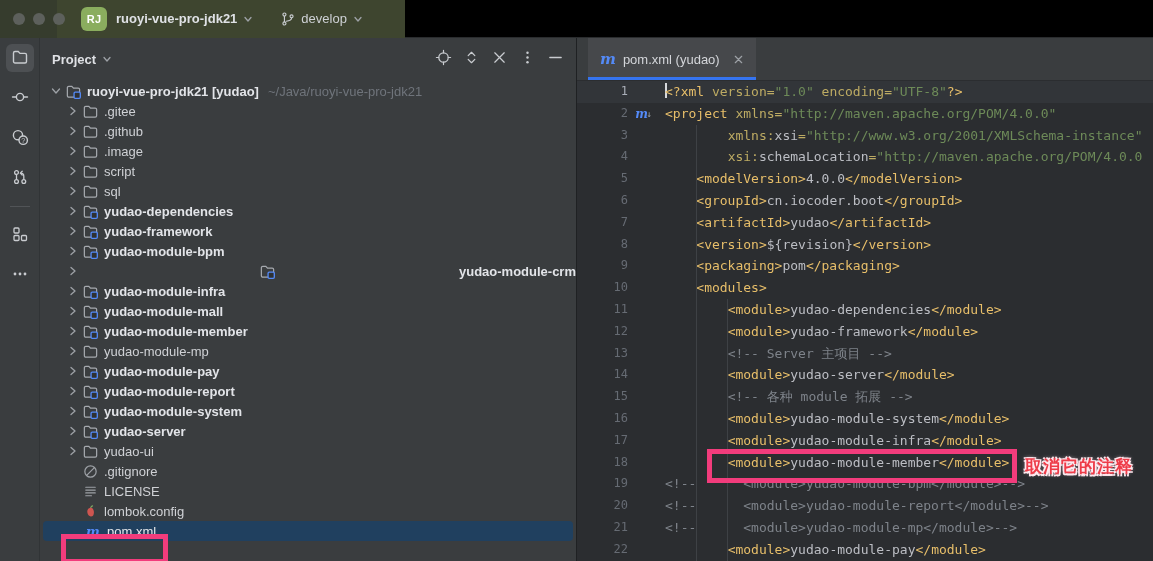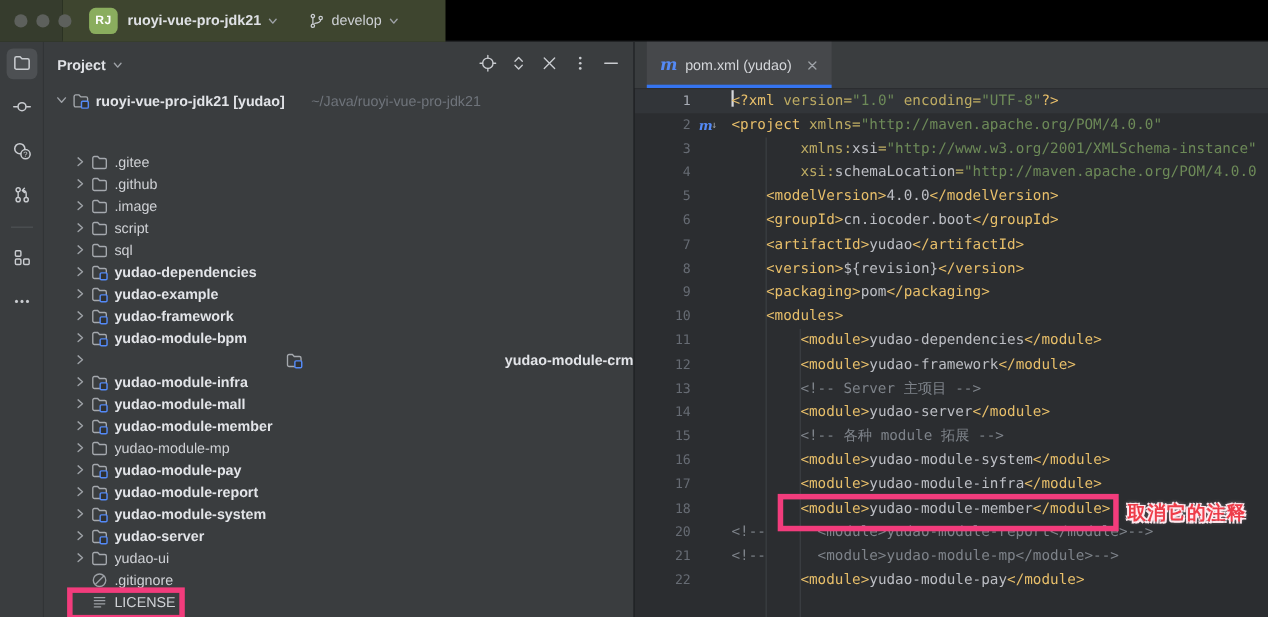--- a/index.html
+++ b/index.html
@@ -33,21 +33,21 @@
   .panel-actions{ margin-left:auto; display:flex; align-items:center; gap:11px;}
   .pa-btn{ background:none; border:none; padding:0; display:flex; cursor:pointer;}
   .tree{ flex:1; padding-top:1px; font-size:13px; overflow:hidden;}
   .tree-row{ height:20px; display:flex; align-items:center; white-space:pre; cursor:default;}
   .tree-row.selected{ background:#20405f; border-radius:4px; margin:0 3px; }
   .tree-row.selected .t-label{ color:#e4e6ea; }
   .chev-slot{ width:16px; height:16px; flex:none; display:flex; align-items:center; justify-content:center;}
   .t-icon{ width:18px; height:18px; flex:none; margin-right:5px; display:flex; align-items:center; justify-content:center;}
   .t-label{ color:#cfd1d5; }
   .t-label.bold{ font-weight:700; color:#e2e4e8; }
-  .t-hint{ color:#6f747b; margin-left:24px; }
+  .t-hint{ color:#6f747b; margin-left:9px; }
   .mvn-m{ font-family:"DejaVu Serif",serif; font-style:italic; font-weight:700; color:#548af7; }
   
   .editor{ flex:1; display:flex; flex-direction:column; background:#2b2d30; border-left:1px solid #1f2123; min-width:0;}
   .tabbar{ height:42px; background:#3a3d3f; display:flex; align-items:stretch; flex:none;}
   .tab{ margin-left:11px; display:flex; align-items:center; gap:7px; padding:0 10px 0 12px; background:#46484b; position:relative; cursor:pointer;}
   .tab::after{ content:""; position:absolute; left:0; right:0; bottom:0; height:3px; background:#3574f0; }
   .tab-title{ font-size:13px; color:#d4d6da; }
   .tab .mvn-m{ font-size:15px; }
   .tab-close{ background:none; border:none; padding:2px; display:flex; cursor:pointer; margin-left:4px;}
   .code{ flex:1; position:relative; font-family:"DejaVu Sans Mono",monospace; font-size:13px; padding-top:1px; overflow:hidden;}
@@ -201,21 +201,21 @@
             </button>
           </div>
       </div>
       <div class="tree" id="tree">
           <div class="tree-row" style="padding-left: 8px;"><span class="chev-slot"><svg width="14" height="14" viewBox="0 0 14 14" fill="none">
                 <path d="M3.5 5 7 9l3.5-4" stroke="#9da1a6" stroke-width="1.3" stroke-linecap="round" stroke-linejoin="round"></path>
               </svg></span><span class="t-icon"><svg width="17" height="17" viewBox="0 0 18 18" fill="none">
                 <path d="M2.5 5c0-.8.7-1.5 1.5-1.5h3.2l1.8 1.9h5c.8 0 1.5.7 1.5 1.5v6.6c0 .8-.7 1.5-1.5 1.5H4c-.8 0-1.5-.7-1.5-1.5V5z" stroke="#a5a9ae" stroke-width="1.3"></path>
                 <rect x="9.6" y="9.6" width="6.6" height="6.6" rx="1.2" fill="#2f3133" stroke="#548af7" stroke-width="1.4"></rect>
               </svg></span><span class="t-label bold">ruoyi-vue-pro-jdk21 [yudao]</span><span class="t-hint">~/Java/ruoyi-vue-pro-jdk21</span></div>
-          <div class="tree-row" style="padding-left: 25px; margin-top: 36px;"><span class="chev-slot"><svg width="14" height="14" viewBox="0 0 14 14" fill="none">
+          <div class="tree-row" style="padding-left: 25px;"><span class="chev-slot"><svg width="14" height="14" viewBox="0 0 14 14" fill="none">
                 <path d="M5 3.5 9 7l-4 3.5" stroke="#9da1a6" stroke-width="1.3" stroke-linecap="round" stroke-linejoin="round"></path>
               </svg></span><span class="t-icon"><svg width="17" height="17" viewBox="0 0 18 18" fill="none">
                 <path d="M2.5 5c0-.8.7-1.5 1.5-1.5h3.2l1.8 1.9h5c.8 0 1.5.7 1.5 1.5v6.6c0 .8-.7 1.5-1.5 1.5H4c-.8 0-1.5-.7-1.5-1.5V5z" stroke="#a5a9ae" stroke-width="1.3"></path>
               </svg></span><span class="t-label">.gitee</span></div>
           <div class="tree-row" style="padding-left: 25px;"><span class="chev-slot"><svg width="14" height="14" viewBox="0 0 14 14" fill="none">
                 <path d="M5 3.5 9 7l-4 3.5" stroke="#9da1a6" stroke-width="1.3" stroke-linecap="round" stroke-linejoin="round"></path>
               </svg></span><span class="t-icon"><svg width="17" height="17" viewBox="0 0 18 18" fill="none">
                 <path d="M2.5 5c0-.8.7-1.5 1.5-1.5h3.2l1.8 1.9h5c.8 0 1.5.7 1.5 1.5v6.6c0 .8-.7 1.5-1.5 1.5H4c-.8 0-1.5-.7-1.5-1.5V5z" stroke="#a5a9ae" stroke-width="1.3"></path>
               </svg></span><span class="t-label">.github</span></div>
           <div class="tree-row" style="padding-left: 25px;"><span class="chev-slot"><svg width="14" height="14" viewBox="0 0 14 14" fill="none">
@@ -232,26 +232,20 @@
                 <path d="M5 3.5 9 7l-4 3.5" stroke="#9da1a6" stroke-width="1.3" stroke-linecap="round" stroke-linejoin="round"></path>
               </svg></span><span class="t-icon"><svg width="17" height="17" viewBox="0 0 18 18" fill="none">
                 <path d="M2.5 5c0-.8.7-1.5 1.5-1.5h3.2l1.8 1.9h5c.8 0 1.5.7 1.5 1.5v6.6c0 .8-.7 1.5-1.5 1.5H4c-.8 0-1.5-.7-1.5-1.5V5z" stroke="#a5a9ae" stroke-width="1.3"></path>
               </svg></span><span class="t-label">sql</span></div>
           <div class="tree-row" style="padding-left: 25px;"><span class="chev-slot"><svg width="14" height="14" viewBox="0 0 14 14" fill="none">
                 <path d="M5 3.5 9 7l-4 3.5" stroke="#9da1a6" stroke-width="1.3" stroke-linecap="round" stroke-linejoin="round"></path>
               </svg></span><span class="t-icon"><svg width="17" height="17" viewBox="0 0 18 18" fill="none">
                 <path d="M2.5 5c0-.8.7-1.5 1.5-1.5h3.2l1.8 1.9h5c.8 0 1.5.7 1.5 1.5v6.6c0 .8-.7 1.5-1.5 1.5H4c-.8 0-1.5-.7-1.5-1.5V5z" stroke="#a5a9ae" stroke-width="1.3"></path>
                 <rect x="9.6" y="9.6" width="6.6" height="6.6" rx="1.2" fill="#2f3133" stroke="#548af7" stroke-width="1.4"></rect>
               </svg></span><span class="t-label bold">yudao-dependencies</span></div>
-          <div class="tree-row" style="padding-left: 25px;"><span class="chev-slot"><svg width="14" height="14" viewBox="0 0 14 14" fill="none">
-                <path d="M5 3.5 9 7l-4 3.5" stroke="#9da1a6" stroke-width="1.3" stroke-linecap="round" stroke-linejoin="round"></path>
-              </svg></span><span class="t-icon"><svg width="17" height="17" viewBox="0 0 18 18" fill="none">
-                <path d="M2.5 5c0-.8.7-1.5 1.5-1.5h3.2l1.8 1.9h5c.8 0 1.5.7 1.5 1.5v6.6c0 .8-.7 1.5-1.5 1.5H4c-.8 0-1.5-.7-1.5-1.5V5z" stroke="#a5a9ae" stroke-width="1.3"></path>
-                <rect x="9.6" y="9.6" width="6.6" height="6.6" rx="1.2" fill="#2f3133" stroke="#548af7" stroke-width="1.4"></rect>
-              </svg></span><span class="t-label bold">yudao-example</span></div>
           <div class="tree-row" style="padding-left: 25px;"><span class="chev-slot"><svg width="14" height="14" viewBox="0 0 14 14" fill="none">
                 <path d="M5 3.5 9 7l-4 3.5" stroke="#9da1a6" stroke-width="1.3" stroke-linecap="round" stroke-linejoin="round"></path>
               </svg></span><span class="t-icon"><svg width="17" height="17" viewBox="0 0 18 18" fill="none">
                 <path d="M2.5 5c0-.8.7-1.5 1.5-1.5h3.2l1.8 1.9h5c.8 0 1.5.7 1.5 1.5v6.6c0 .8-.7 1.5-1.5 1.5H4c-.8 0-1.5-.7-1.5-1.5V5z" stroke="#a5a9ae" stroke-width="1.3"></path>
                 <rect x="9.6" y="9.6" width="6.6" height="6.6" rx="1.2" fill="#2f3133" stroke="#548af7" stroke-width="1.4"></rect>
               </svg></span><span class="t-label bold">yudao-framework</span></div>
           <div class="tree-row" style="padding-left: 25px;"><span class="chev-slot"><svg width="14" height="14" viewBox="0 0 14 14" fill="none">
                 <path d="M5 3.5 9 7l-4 3.5" stroke="#9da1a6" stroke-width="1.3" stroke-linecap="round" stroke-linejoin="round"></path>
               </svg></span><span class="t-icon"><svg width="17" height="17" viewBox="0 0 18 18" fill="none">
                 <path d="M2.5 5c0-.8.7-1.5 1.5-1.5h3.2l1.8 1.9h5c.8 0 1.5.7 1.5 1.5v6.6c0 .8-.7 1.5-1.5 1.5H4c-.8 0-1.5-.7-1.5-1.5V5z" stroke="#a5a9ae" stroke-width="1.3"></path>
@@ -432,20 +426,25 @@
             <span class="lnum">17</span>
             <span class="gslot"></span>
             <span class="ctext"><span class="c-plain">        </span><span class="c-tag">&lt;module&gt;</span><span class="c-plain">yudao-module-infra</span><span class="c-tag">&lt;/module&gt;</span></span>
           </div>
           <div class="code-row">
             <span class="lnum">18</span>
             <span class="gslot"></span>
             <span class="ctext"><span class="c-plain">        </span><span class="c-tag">&lt;module&gt;</span><span class="c-plain">yudao-module-member</span><span class="c-tag">&lt;/module&gt;</span></span>
           </div>
           <div class="code-row">
+            <span class="lnum">19</span>
+            <span class="gslot"></span>
+            <span class="ctext"><span class="c-cmt">&lt;!--      &lt;module&gt;yudao-module-bpm&lt;/module&gt;--&gt;</span></span>
+          </div>
+          <div class="code-row">
             <span class="lnum">20</span>
             <span class="gslot"></span>
             <span class="ctext"><span class="c-cmt">&lt;!--      &lt;module&gt;yudao-module-report&lt;/module&gt;--&gt;</span></span>
           </div>
           <div class="code-row">
             <span class="lnum">21</span>
             <span class="gslot"></span>
             <span class="ctext"><span class="c-cmt">&lt;!--      &lt;module&gt;yudao-module-mp&lt;/module&gt;--&gt;</span></span>
           </div>
           <div class="code-row">

